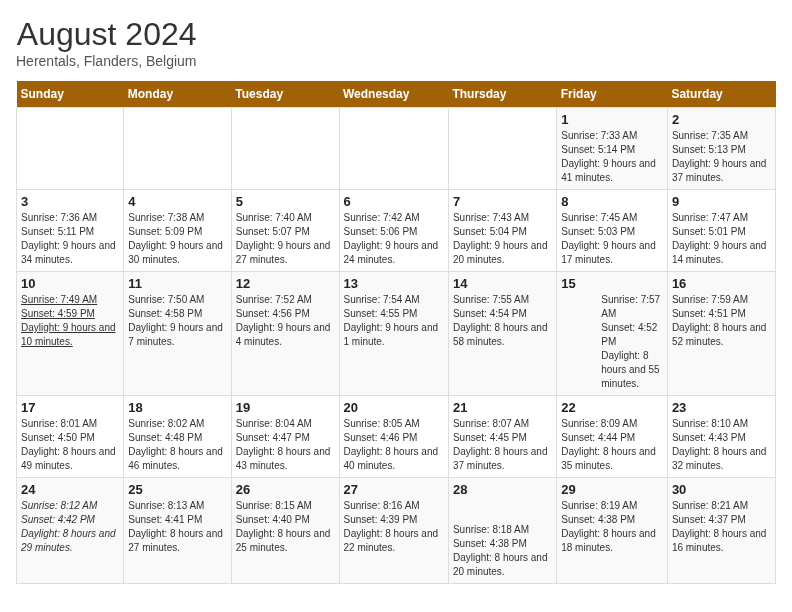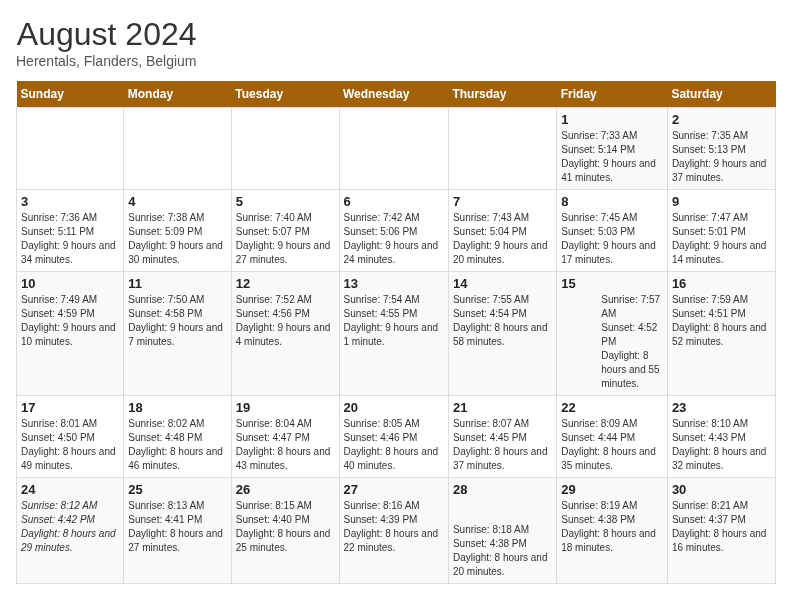--- a/index.html
+++ b/index.html
@@ -165,21 +165,21 @@
         <td>
           <div class="day-num">9</div>
           <div class="day-info" style="white-space: pre-line;">Sunrise: 7:47 AM
 Sunset: 5:01 PM
 Daylight: 9 hours and 14 minutes.</div>
         </td>
       </tr>
       <tr>
         <td>
           <div class="day-num">10</div>
-          <div class="day-info" style="white-space: pre-line;">Sunrise: 7:49 AM
+          <div class="day-info" style="white-space: pre-line; text-decoration: underline;">Sunrise: 7:49 AM
 Sunset: 4:59 PM
 Daylight: 9 hours and 10 minutes.</div>
         </td>
         <td>
           <div class="day-num">11</div>
           <div class="day-info" style="white-space: pre-line;">Sunrise: 7:50 AM
 Sunset: 4:58 PM
 Daylight: 9 hours and 7 minutes.</div>
         </td>
         <td>

